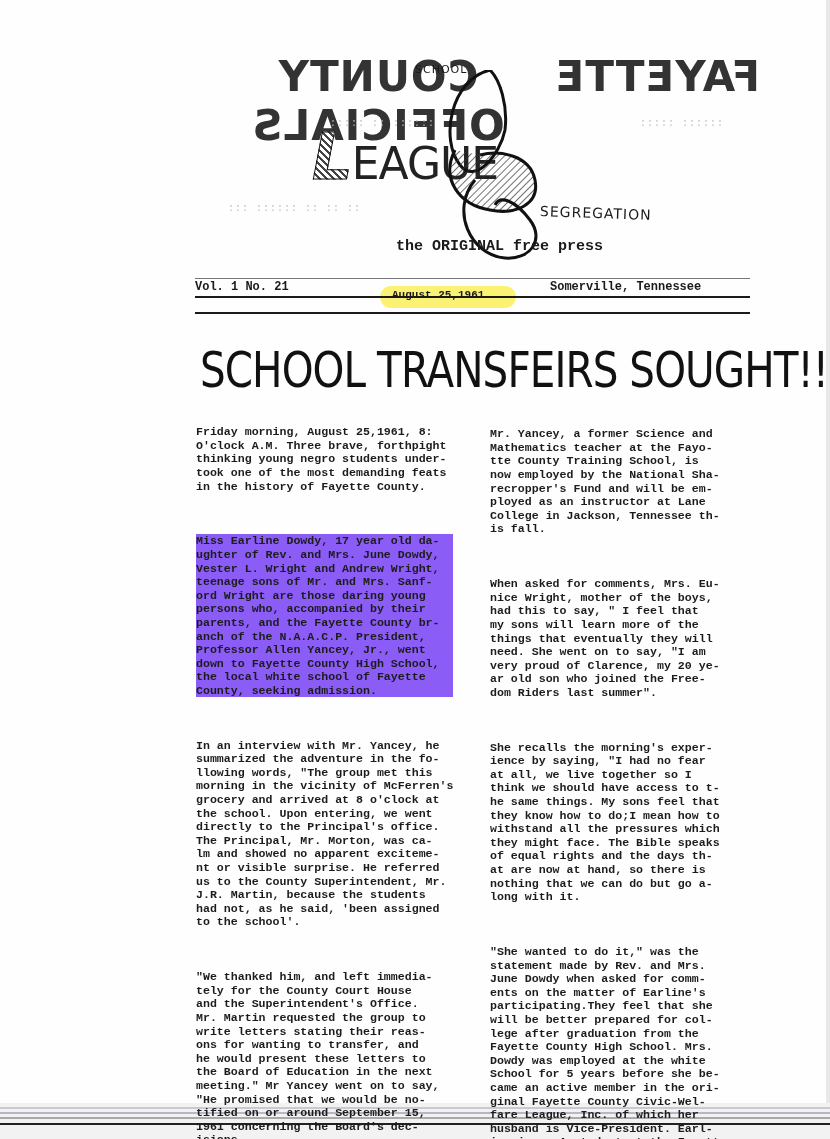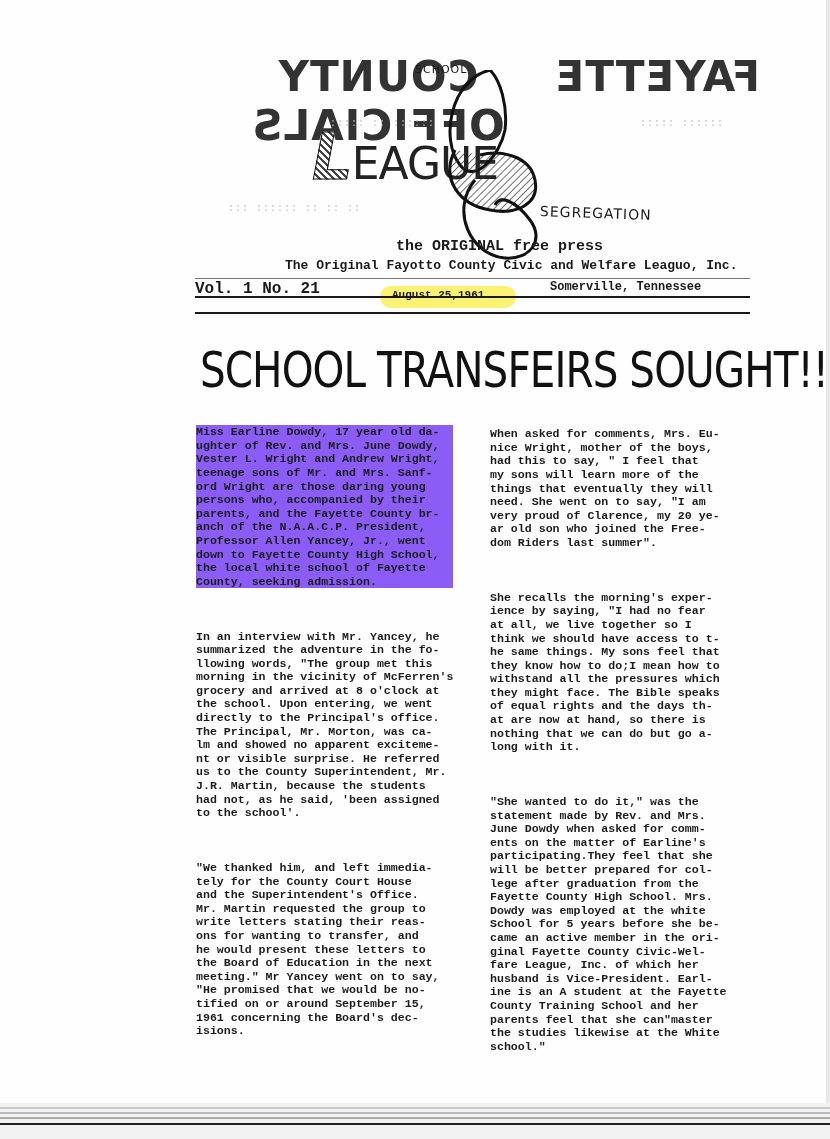--- a/index.html
+++ b/index.html
@@ -25,21 +25,21 @@
   .freedom-small { position: absolute; left: 415px; top: 63px; font-size: 11px; font-family: "DejaVu Sans", sans-serif; letter-spacing: 1px; }
   .league-word { position: absolute; left: 312px; top: 120px; font-family: "DejaVu Sans", sans-serif; font-size: 44px; color:#222; letter-spacing: -1px; }
   .link-word { position: absolute; left: 558px; top: 120px; font-family: "DejaVu Sans", sans-serif; font-size: 44px; color:#222; letter-spacing: -1px; }
   .big-l { font-size: 64px; font-weight: bold; font-style: italic; -webkit-text-stroke: 1px #111; color: transparent; background: repeating-linear-gradient(45deg,#444 0 2px,#fff 2px 5px); -webkit-background-clip: text; background-clip: text; }
   .chain { position: absolute; left: 420px; top: 70px; width: 150px; height: 190px; }
   .segregation { position: absolute; left: 540px; top: 205px; font-family: "DejaVu Sans", sans-serif; font-size: 14px; letter-spacing: 1px; transform: rotate(2deg); }
   .ghost { position: absolute; font-size: 10px; color: #bbb; letter-spacing: 1px; }
   .tagline { position: absolute; left: 396px; top: 238px; font-size: 15px; font-weight: bold; }
   .org-line { position: absolute; left: 285px; top: 258px; font-size: 13px; font-weight: bold; }
   .rule { position: absolute; height: 2px; background: #1a1a1a; }
-  .vol { position: absolute; left: 195px; top: 280px; font-size: 16px; font-weight: bold; }
+  .vol { position: absolute; left: 195px; top: 280px; font-size: 12px; font-weight: bold; }
   .date-hl { position: absolute; left: 380px; top: 286px; width: 136px; height: 22px; background: #fbf165; border-radius: 12px; opacity: .9; }
   .date { position: absolute; left: 392px; top: 289px; font-size: 11px; font-weight: bold; }
   .place { position: absolute; left: 550px; top: 280px; font-size: 12px; font-weight: bold; }
 
   .headline {
     position: absolute; left: 200px; top: 340px; width: 570px;
     font-family: "DejaVu Sans", sans-serif; font-size: 44px; letter-spacing: -1px;
     transform: scaleX(0.92) scaleY(1.15); transform-origin: left top; color:#111; white-space: nowrap;
   }
 
@@ -80,33 +80,37 @@
     </defs>
     <path d="M70 0 C30 10 20 70 40 95 C55 115 80 85 85 60 C88 35 80 10 70 0 Z" fill="none" stroke="#111" stroke-width="3"></path>
     <path d="M35 80 C20 110 40 135 70 140 C95 145 120 135 115 110 C110 85 80 80 60 85" fill="url(#hatch)" stroke="#111" stroke-width="3"></path>
     <path d="M55 110 C30 140 50 185 85 188 C110 190 125 170 110 150 C95 130 80 125 75 135" fill="none" stroke="#111" stroke-width="3"></path>
   </svg>
 
 
   <div class="segregation">SEGREGATION</div>
 
   <div class="tagline">the ORIGINAL free press</div>
-  <div class="org-line">The Original Fayotto County Civic and Welfare Leaguo, Inc.</div>
 
   <div class="rule" style="left:195px;top:278px;width:555px;height:1px;background:#777"></div>
   <div class="vol">Vol. 1 No. 21</div>
   <div class="date-hl"></div>
   <div class="rule" style="left:195px;top:296px;width:555px"></div>
   <div class="date">August 25,1961</div>
   <div class="place">Somerville, Tennessee</div>
   <div class="rule" style="left:195px;top:312px;width:555px"></div>
 
   <div class="headline">SCHOOL TRANSFEIRS SOUGHT!!!!!</div>
 
   <div class="col left-col">
+    <p>Friday morning, August 25,1961, 8:
+O'clock A.M. Three brave, forthpight
+thinking young negro students under-
+took one of the most demanding feats
+in the history of Fayette County.</p>
     <p class="hl">Miss Earline Dowdy, 17 year old da-
 ughter of Rev. and Mrs. June Dowdy,
 Vester L. Wright and Andrew Wright,
 teenage sons of Mr. and Mrs. Sanf-
 ord Wright are those daring young
 persons who, accompanied by their
 parents, and the Fayette County br-
 anch of the N.A.A.C.P. President,
 Professor Allen Yancey, Jr., went
 down to Fayette County High School,
@@ -135,20 +139,28 @@
 he would present these letters to
 the Board of Education in the next
 meeting." Mr Yancey went on to say,
 "He promised that we would be no-
 tified on or around September 15,
 1961 concerning the Board's dec-
 isions.</p>
   </div>
 
   <div class="col right-col">
+    <p>Mr. Yancey, a former Science and
+Mathematics teacher at the Fayo-
+tte County Training School, is
+now employed by the National Sha-
+recropper's Fund and will be em-
+ployed as an instructor at Lane
+College in Jackson, Tennessee th-
+is fall.</p>
     <p>When asked for comments, Mrs. Eu-
 nice Wright, mother of the boys,
 had this to say, " I feel that
 my sons will learn more of the
 things that eventually they will
 need. She went on to say, "I am
 very proud of Clarence, my 20 ye-
 ar old son who joined the Free-
 dom Riders last summer".</p>
     <p>She recalls the morning's exper-

